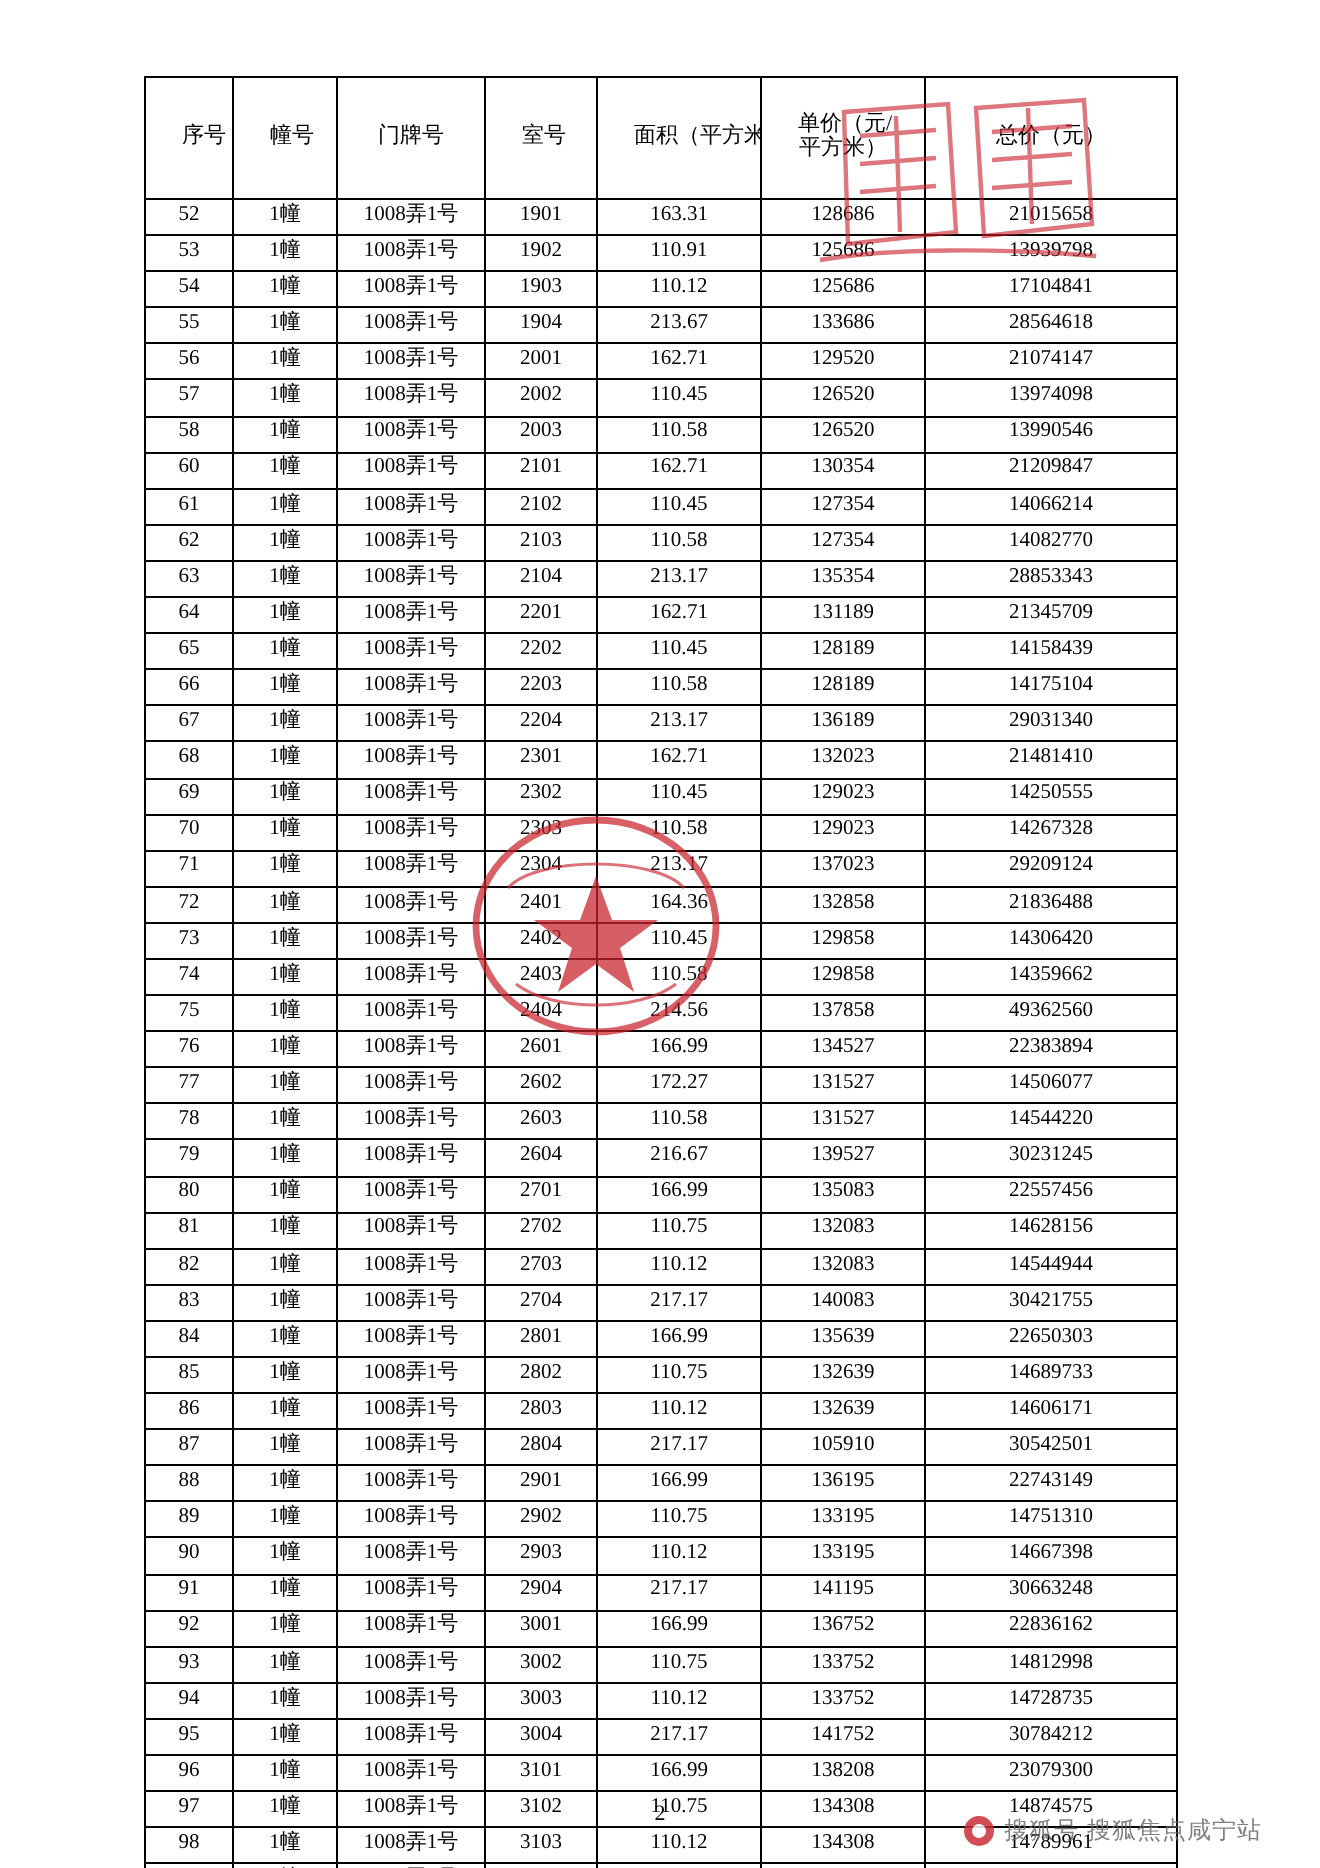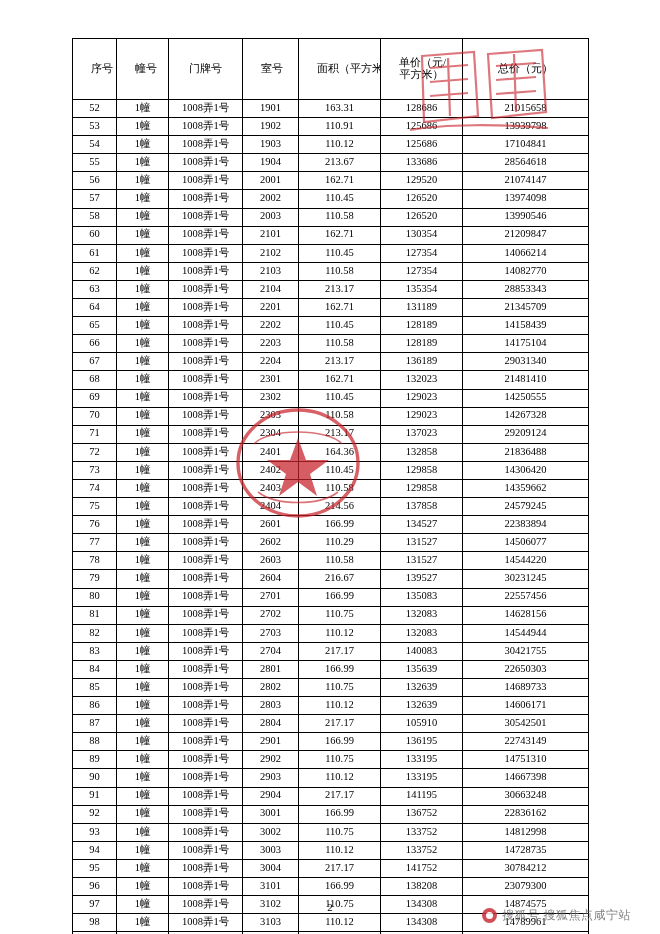--- a/index.html
+++ b/index.html
@@ -361,37 +361,37 @@
             <td>129858</td>
             <td>14359662</td>
           </tr>
           <tr>
             <td>75</td>
             <td>1幢</td>
             <td>1008弄1号</td>
             <td>2404</td>
             <td>214.56</td>
             <td>137858</td>
-            <td>24579245</td>
+            <td>49362560</td>
           </tr>
           <tr>
             <td>76</td>
             <td>1幢</td>
             <td>1008弄1号</td>
             <td>2601</td>
             <td>166.99</td>
             <td>134527</td>
             <td>22383894</td>
           </tr>
           <tr>
             <td>77</td>
             <td>1幢</td>
             <td>1008弄1号</td>
             <td>2602</td>
-            <td>110.29</td>
+            <td>172.27</td>
             <td>131527</td>
             <td>14506077</td>
           </tr>
           <tr>
             <td>78</td>
             <td>1幢</td>
             <td>1008弄1号</td>
             <td>2603</td>
             <td>110.58</td>
             <td>131527</td>

